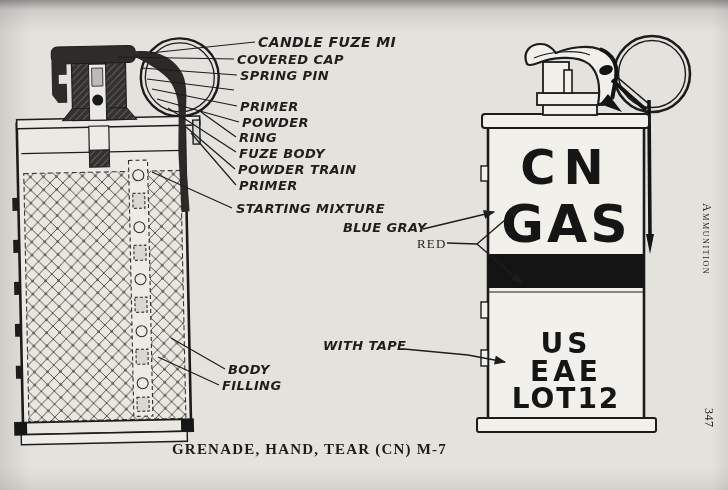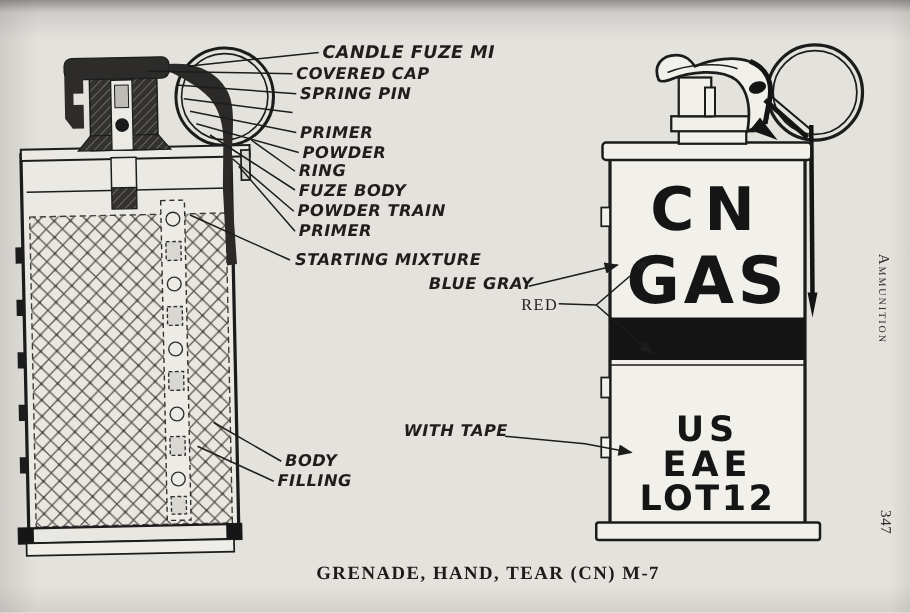--- a/index.html
+++ b/index.html
@@ -29,22 +29,22 @@
     letter-spacing:1.2px;
     white-space:nowrap;
     text-align:right;
   }
   .header{
     position:absolute;top:5px;right:5px;
     font:700 13.5px "Liberation Serif",serif;
     letter-spacing:1.6px;color:#23221f;
   }
   .caption{
-    position:absolute;top:451px;left:172px;width:356px;
-    text-align:right;
+    position:absolute;top:441px;left:172px;width:356px;
+    text-align:left;
     font:700 15px "Liberation Serif",serif;
     letter-spacing:1.2px;color:#1d1c1a;
   }
   .margin-ammo{
     position:absolute;top:203px;left:699px;
     writing-mode:vertical-rl;
     font:400 12px "Liberation Serif",serif;
     font-variant:small-caps;
     letter-spacing:1.6px;color:#2a2926;
   }

